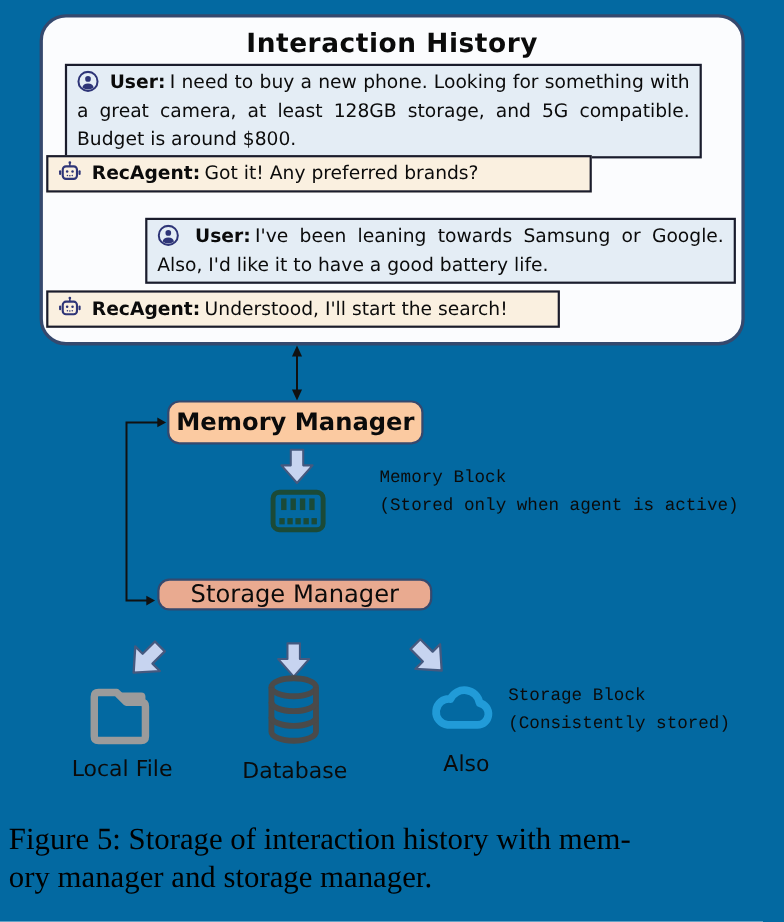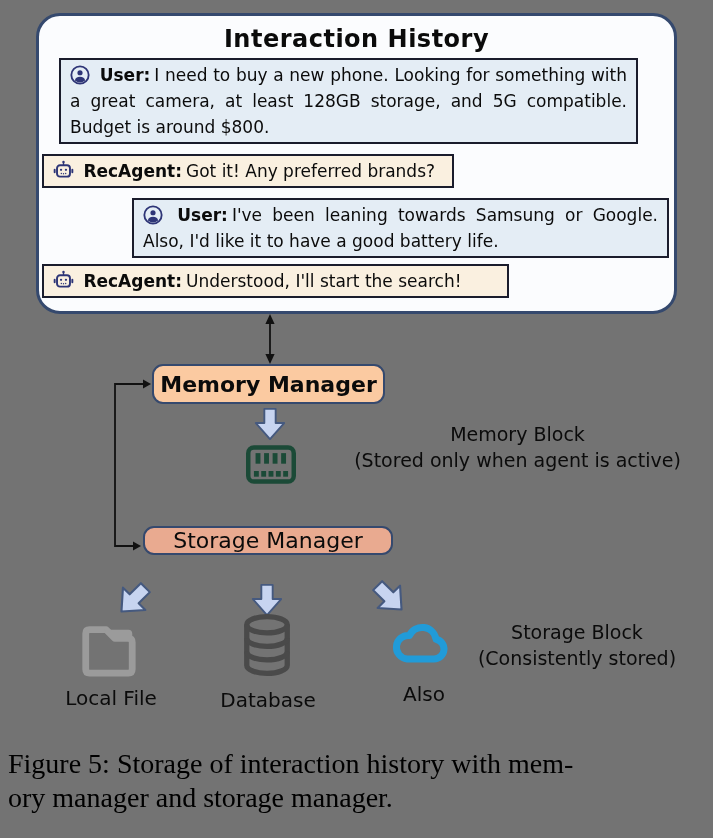--- a/index.html
+++ b/index.html
@@ -1,17 +1,17 @@
 <!DOCTYPE html>
 <html><head>
 <meta charset="utf-8">
 <style>
   html,body{margin:0;padding:0;background:#ffffff;}
   .stage{
-    position:relative;width:713px;height:838px;background:#737373;
+    position:relative;width:713px;height:838px;background:#0369a1;
     font-family:"DejaVu Sans",sans-serif;color:#111;overflow:hidden;
   }
   
   .panel{
     position:absolute;left:36px;top:13px;width:641px;height:301px;
     box-sizing:border-box;border:3px solid #35496e;border-radius:24px;
     background:#fbfcfe;
   }
   .panel-title{
     position:absolute;left:0;top:9px;width:100%;text-align:center;
@@ -19,33 +19,33 @@
   }
   .msg{
     position:absolute;box-sizing:border-box;border:2px solid #1a1c2c;
     padding:2px 9px;font-size:17px;line-height:26px;text-align:justify;color:#0b0b0b;
   }
   .msg .who{font-weight:700;margin:0 4px 0 4px;}
   .msg .icon svg{vertical-align:-4px;}
   .msg-user{background:#e4edf5;}
   .msg-agent{background:#faf0e0;text-align:left;}
   .m1{left:20px;top:42px;width:579px;}
-  .m2{left:3px;top:138px;width:412px;}
+  .m2{left:3px;top:125px;width:496px;}
   .m3{left:93px;top:182px;width:537px;}
   .m4{left:3px;top:248px;width:467px;}
   
   .node{
     position:absolute;box-sizing:border-box;border:2.5px solid #35496e;border-radius:11px;
     display:flex;align-items:center;justify-content:center;
     font-size:22px;color:#0b0b0b;
   }
   .node-mem{left:152px;top:364px;width:233px;height:40px;background:#fbcaa1;font-weight:bold;}
   .node-sto{left:143px;top:526px;width:250px;height:29px;background:#e9aa90;}
   
-  .note{position:absolute;text-align:center;font-size:19px;line-height:26px;color:#0b0b0b;}
+  .note{position:absolute;text-align:left;font-size:16px;line-height:26px;color:#0b0b0b;font-family:Liberation Mono, monospace;}
   .note-mem{left:345px;top:421px;width:345px;}
   .note-sto{left:462px;top:601px;width:230px;margin-top:18px;}
   
   .abs{position:absolute;}
   .blk-left{transform:rotate(45deg);}
   .blk-right{transform:rotate(-45deg);}
   .target-label{position:absolute;text-align:center;font-size:20px;color:#0b0b0b;}
   .lbl-file{left:50px;top:686px;width:122px;}
   .lbl-db{left:208px;top:688px;width:120px;}
   .lbl-cloud{left:374px;top:682px;width:100px;}

